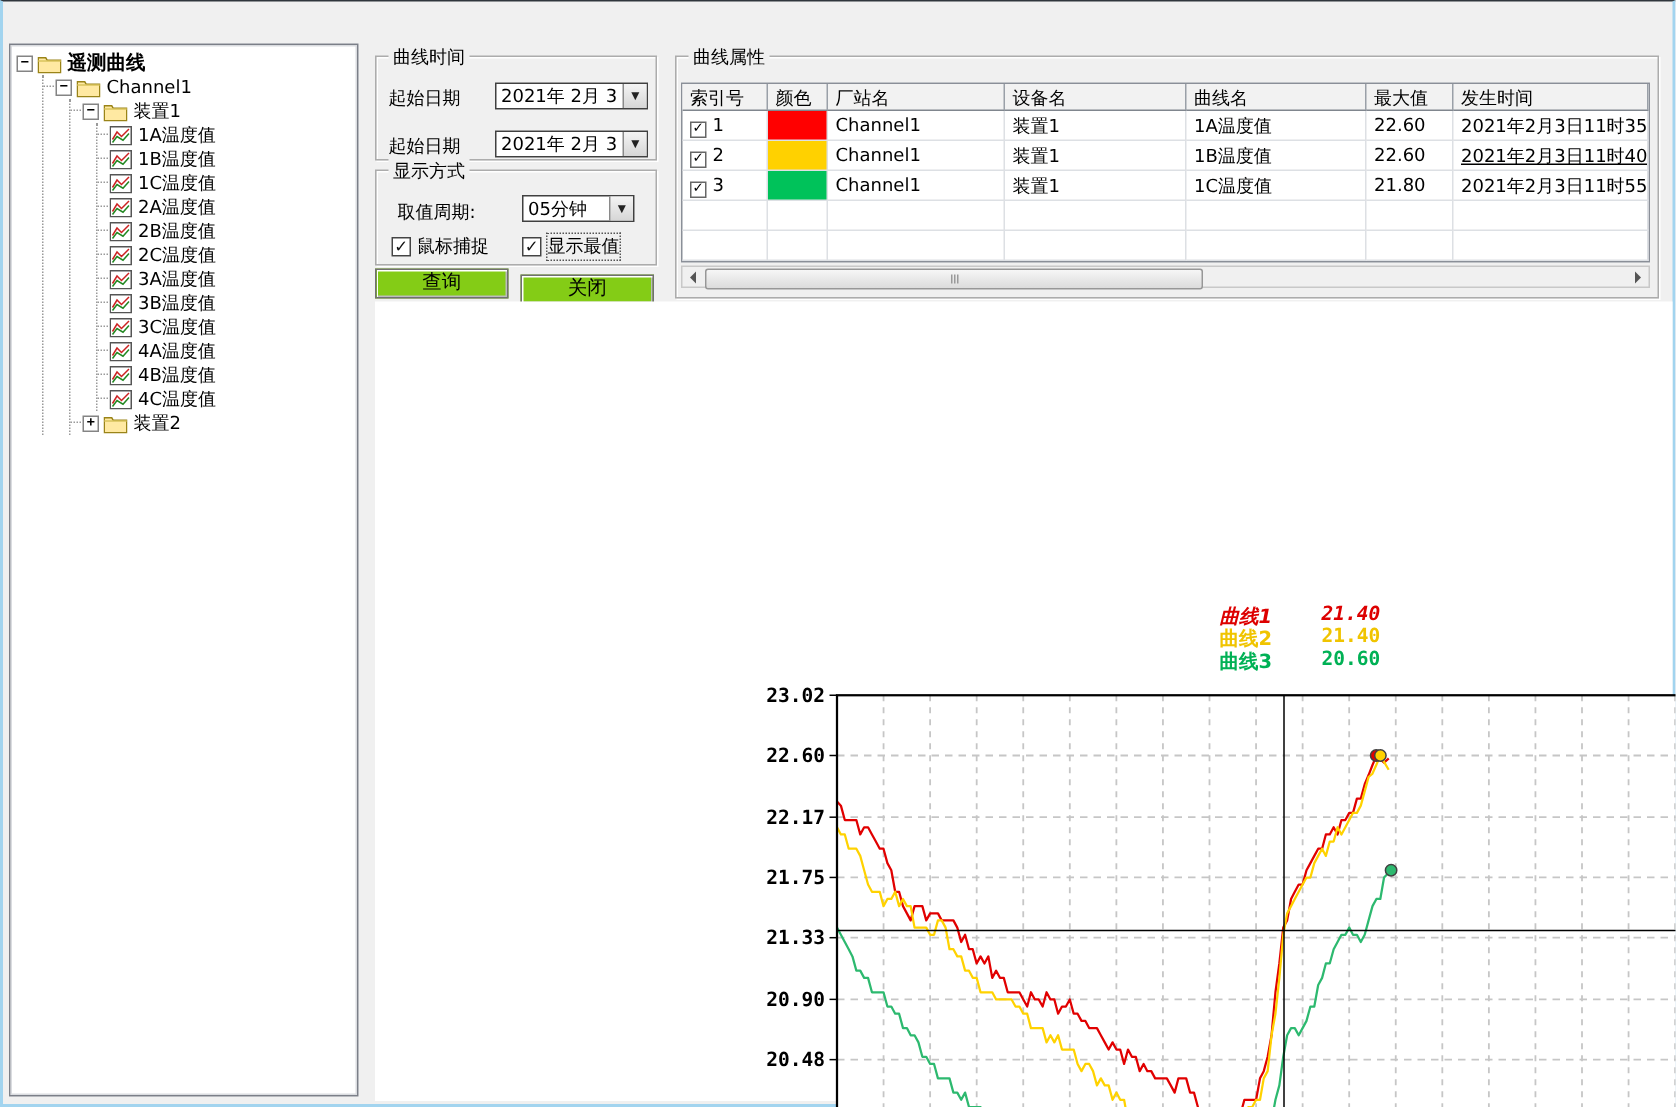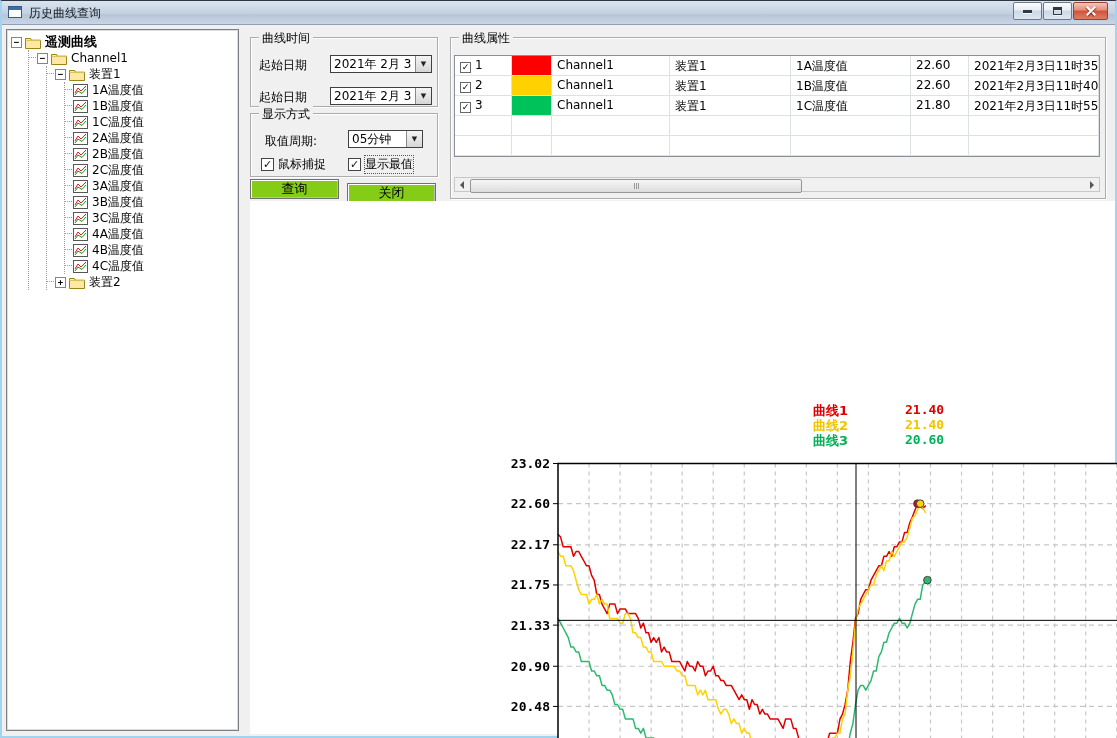--- a/index.html
+++ b/index.html
@@ -82,45 +82,30 @@
   .tri-left{width:0;height:0;border:4px solid transparent;border-right-color:#555;border-left:none;}
   .tri-right{width:0;height:0;border:4px solid transparent;border-left-color:#555;border-right:none;}
   #sb-thumb{position:absolute;left:15px;top:1px;width:330px;height:12px;border:1px solid #979797;
             border-radius:2px;background:linear-gradient(180deg,#f6f6f6,#dcdcdc);display:flex;
             align-items:center;justify-content:center;gap:1px;}
   #sb-thumb i{width:1px;height:6px;background:#9a9a9a;display:block;}
   
   #chart-panel{position:absolute;left:248px;top:200px;width:865px;height:533px;background:#fff;}
   #legend{position:absolute;left:563px;top:201px;}
   .leg-row{position:relative;height:15px;font:bold 13px "DejaVu Sans",sans-serif;}
-  .leg-val{position:absolute;left:92px;top:0;font-family:"DejaVu Sans Mono",monospace;}
+  .leg-val{position:absolute;left:68px;top:0;font-family:"DejaVu Sans Mono",monospace;}
   #chart-wrap{position:absolute;left:250px;top:250px;width:862px;height:478px;}
   .num{font:bold 13px "DejaVu Sans Mono",monospace;fill:#000;}
   .cjk{font:bold 13px "DejaVu Sans",sans-serif;fill:#000;}
 </style>
 </head>
 <body>
 
 <div id="window">
 
-  <div id="titlebar">
-    <span class="app-icon"></span>
-    <span id="title-text">历史曲线查询</span>
-    <div id="win-controls">
-      <div class="win-btn wb-normal">
-          <span class="g-min"></span>
-        </div>
-      <div class="win-btn wb-normal">
-          <span class="g-res"></span>
-        </div>
-      <div class="win-btn wb-close">
-          <span class="g-close"></span>
-        </div>
-    </div>
-  </div>
 
   <div id="tree-panel">
     <div id="tree">
         <div class="trow troot">
           <span class="ttog">−</span>
           <span class="ticon">
             <svg width="16" height="13" viewBox="0 0 16 13">
               <path d="M0.5 2.5 h5 l1 1.7 h9 v8.3 h-15 z" fill="#ffe9a2" stroke="#9a8418"></path>
               <path d="M0.5 4.6 h15" stroke="#d9c35d" fill="none"></path>
             </svg>
@@ -332,37 +317,46 @@
     </span>
   </div>
 
   <div class="push-btn" style="left:248px;top:178px;width:89px;">查询</div>
   <div class="push-btn" style="left:345px;top:182px;width:89px;">关闭</div>
 
   <div class="groupbox" style="left:448px;top:36px;width:656px;height:162px;">
     <span class="gb-label">曲线属性</span>
   </div>
   <div id="prop-table">
+      <div class="t-head">
+        <div class="th" style="width: 57px;">索引号</div>
+        <div class="th" style="width: 40px;">颜色</div>
+        <div class="th" style="width: 118px;">厂站名</div>
+        <div class="th" style="width: 121px;">设备名</div>
+        <div class="th" style="width: 120px;">曲线名</div>
+        <div class="th" style="width: 58px;">最大值</div>
+        <div class="th" style="width: 132px; flex: 1 1 0%;">发生时间</div>
+      </div>
       <div class="t-row">
         <div class="td" style="width: 57px;"><span class="mini-cb">✓</span>1</div>
         <div class="td swatch" style="width: 40px; background: rgb(255, 0, 0);"></div>
         <div class="td" style="width: 118px;">Channel1</div>
         <div class="td" style="width: 121px;">装置1</div>
         <div class="td" style="width: 120px;">1A温度值</div>
         <div class="td" style="width: 58px;">22.60</div>
         <div class="td" style="width: 132px; flex: 1 1 0%;">2021年2月3日11时35</div>
       </div>
       <div class="t-row">
         <div class="td" style="width: 57px;"><span class="mini-cb">✓</span>2</div>
         <div class="td swatch" style="width: 40px; background: rgb(255, 209, 0);"></div>
         <div class="td" style="width: 118px;">Channel1</div>
         <div class="td" style="width: 121px;">装置1</div>
         <div class="td" style="width: 120px;">1B温度值</div>
         <div class="td" style="width: 58px;">22.60</div>
-        <div class="td" style="width: 132px; flex: 1 1 0%;">2021年2月3日11时40</div>
+        <div class="td" style="width: 132px; flex: 1 1 0%; text-decoration: underline;">2021年2月3日11时40</div>
       </div>
       <div class="t-row">
         <div class="td" style="width: 57px;"><span class="mini-cb">✓</span>3</div>
         <div class="td swatch" style="width: 40px; background: rgb(0, 194, 90);"></div>
         <div class="td" style="width: 118px;">Channel1</div>
         <div class="td" style="width: 121px;">装置1</div>
         <div class="td" style="width: 120px;">1C温度值</div>
         <div class="td" style="width: 58px;">21.80</div>
         <div class="td" style="width: 132px; flex: 1 1 0%;">2021年2月3日11时55</div>
       </div>
@@ -394,21 +388,21 @@
         <i></i>
         <i></i>
       </div>
     <span class="sb-arrow" style="position:absolute;right:0;">
         <span class="tri-right"></span>
       </span>
   </div>
 
   <div id="chart-panel">
     <div id="legend">
-        <div class="leg-row" style="color: rgb(221, 0, 0);"><span>曲线1</span><span class="leg-val">21.40</span></div>
+        <div class="leg-row" style="color: rgb(221, 0, 0); font-style: italic;"><span>曲线1</span><span class="leg-val">21.40</span></div>
         <div class="leg-row" style="color: rgb(240, 196, 0);"><span>曲线2</span><span class="leg-val">21.40</span></div>
         <div class="leg-row" style="color: rgb(0, 177, 85);"><span>曲线3</span><span class="leg-val">20.60</span></div>
       </div>
     <div id="chart-wrap">
       <svg id="chart-svg" width="862" height="478" viewBox="0 0 862 478">
           <rect x="58" y="12.5" width="745" height="405.5" fill="#ffffff"></rect>
           <line x1="58" y1="52.667452830188516" x2="803" y2="52.667452830188516" stroke="#c6c6c6" stroke-width="1.2" stroke-dasharray="5 4"></line>
           <line x1="58" y1="93.79127358490548" x2="803" y2="93.79127358490548" stroke="#c6c6c6" stroke-width="1.2" stroke-dasharray="5 4"></line>
           <line x1="58" y1="133.95872641509436" x2="803" y2="133.95872641509436" stroke="#c6c6c6" stroke-width="1.2" stroke-dasharray="5 4"></line>
           <line x1="58" y1="174.1261792452832" x2="803" y2="174.1261792452832" stroke="#c6c6c6" stroke-width="1.2" stroke-dasharray="5 4"></line>

